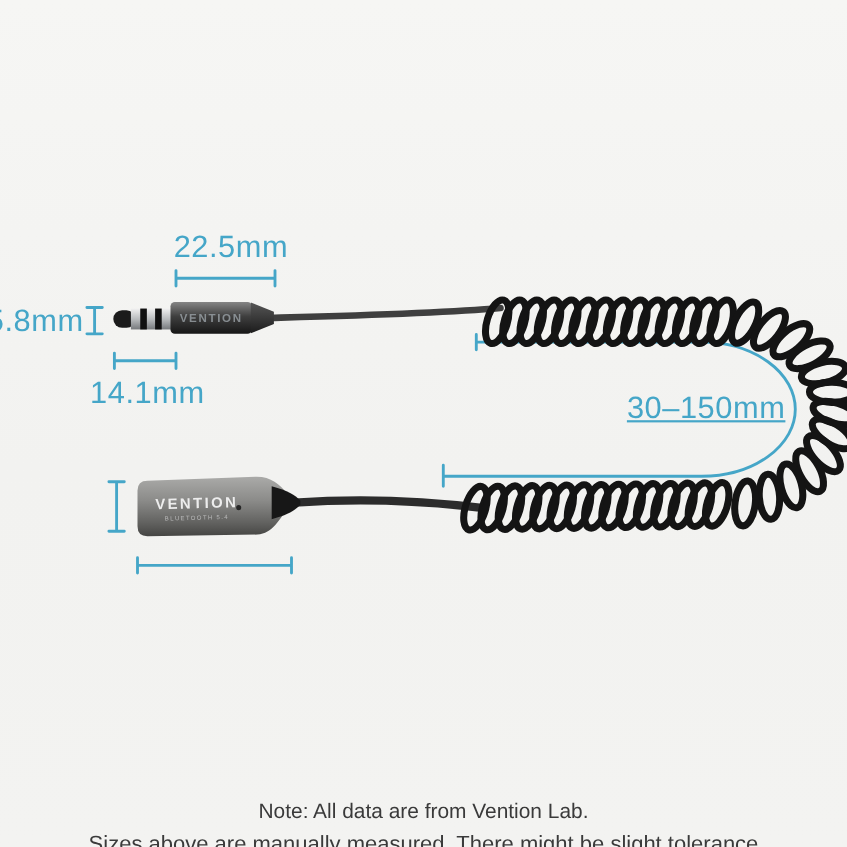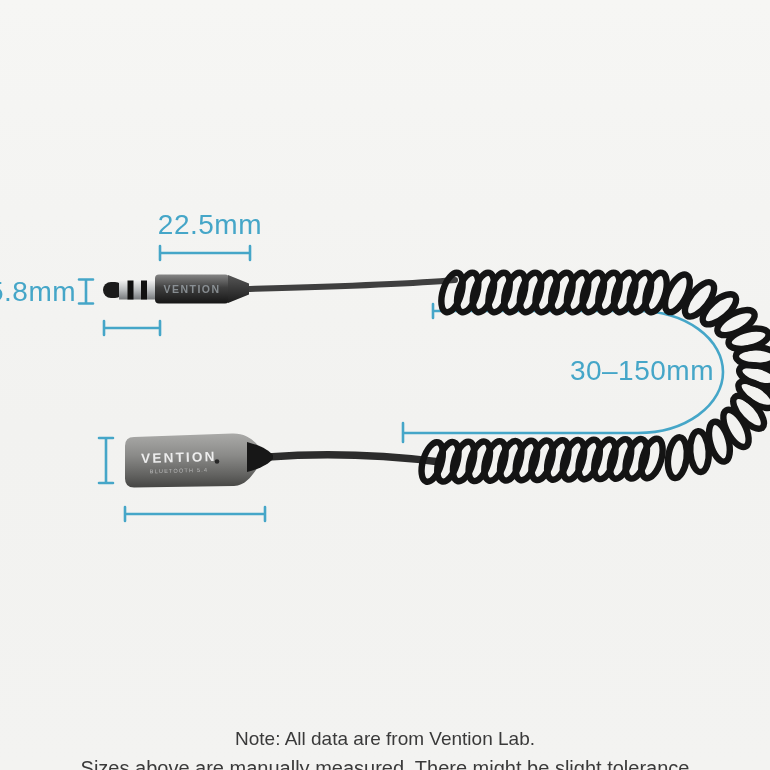--- a/index.html
+++ b/index.html
@@ -131,18 +131,19 @@
         <ellipse cx="495.0" cy="461.0" rx="9.2" ry="20.5" transform="rotate(17.0 495.0 461.0)"></ellipse>
         <ellipse cx="479.3" cy="461.3" rx="9.2" ry="20.5" transform="rotate(17.0 479.3 461.3)"></ellipse>
         <ellipse cx="463.6" cy="461.5" rx="9.2" ry="20.5" transform="rotate(17.0 463.6 461.5)"></ellipse>
         <ellipse cx="447.9" cy="461.8" rx="9.2" ry="20.5" transform="rotate(17.0 447.9 461.8)"></ellipse>
         <ellipse cx="432.2" cy="462.0" rx="9.2" ry="20.5" transform="rotate(17.0 432.2 462.0)"></ellipse>
       </g>
   </svg>
 
   <div class="dim-label" style="left:150px;top:209px;width:112px;">22.5mm</div>
   <div class="dim-label" style="left:-12px;top:276px;">5.8mm</div>
-  <div class="dim-label" style="left:562px;top:355px;width:152px;">30–150mm</div>
+  <div class="dim-label" style="left:70px;top:341px;width:116px;">14.1mm</div>
+  <div class="dim-label" style="left:562px;top:355px;width:152px;text-decoration:underline;">30–150mm</div>
 
   <div class="note-line" id="note1">Note: All data are from Vention Lab.</div>
   <div class="note-line" id="note2">Sizes above are manually measured. There might be slight tolerance</div>
 
 </div>
 
 </body></html>

